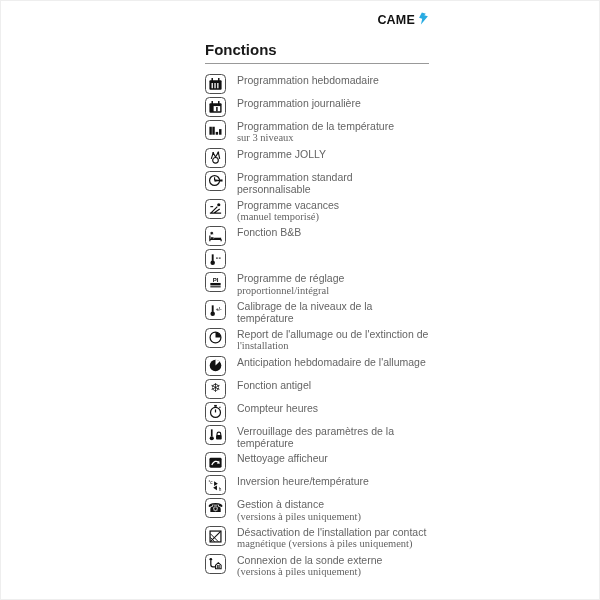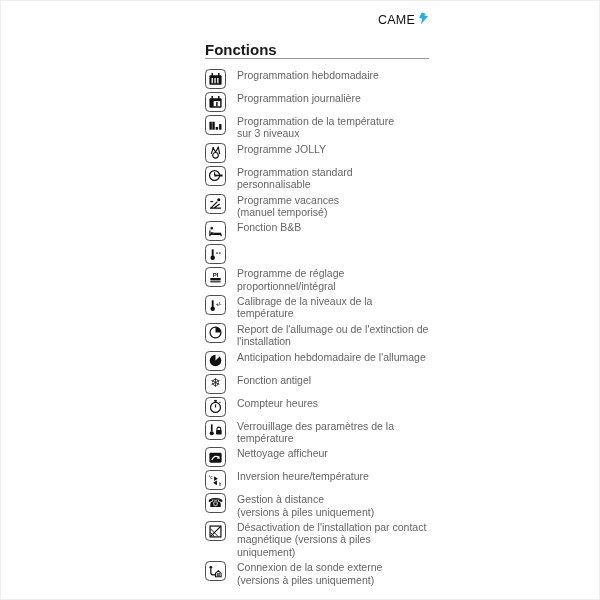--- a/index.html
+++ b/index.html
@@ -1,33 +1,33 @@
 <!DOCTYPE html>
 <html><head>
 <meta charset="utf-8">
 <style>
   html,body{margin:0;padding:0;background:#fff;}
   .canvas{position:relative;width:600px;height:600px;background:#fff;
           font-family:"Liberation Sans",sans-serif;overflow:hidden;
           box-shadow:inset 0 0 0 1px #eee;}
   .content{position:absolute;left:205px;top:12px;width:224px;}
   .logo{display:flex;justify-content:flex-end;align-items:center;gap:3px;height:16px;}
-  .logo-text{font-size:12.5px;font-weight:400;color:#111;letter-spacing:.2px;}
+  .logo-text{font-size:12.5px;font-weight:700;color:#111;letter-spacing:.2px;}
   .title{font-size:15px;font-weight:700;color:#1a1a1a;margin:13px 0 0;
-         border-bottom:1.5px solid #999;}
+         padding-bottom:5px;border-bottom:1.5px solid #999;}
   .list{margin-top:10px;}
   .row{display:flex;margin-bottom:3px;min-height:20px;}
   .icon-box{flex:0 0 auto;width:21px;height:20px;border:1.3px solid #4d4d4d;
             border-radius:4.5px;display:flex;align-items:center;justify-content:center;
             margin-right:11px;background:#fff;box-sizing:border-box;}
   .icon-box svg{display:block;}
   .glyph{font-size:12.5px;line-height:1;color:#111;}
   .label-wrap{font-size:10.5px;line-height:1.18;color:#646464;}
   .sub:empty{display:none;}
-  .sub{display:block;}
+  .sub{display:block;font-family:Liberation Serif, serif;}
 </style>
 </head>
 <body>
 
 <div class="canvas">
   <div class="content">
 
     <div class="logo">
       <span class="logo-text">CAME</span>
       <span><svg viewBox="0 0 12 14" width="11" height="13">

